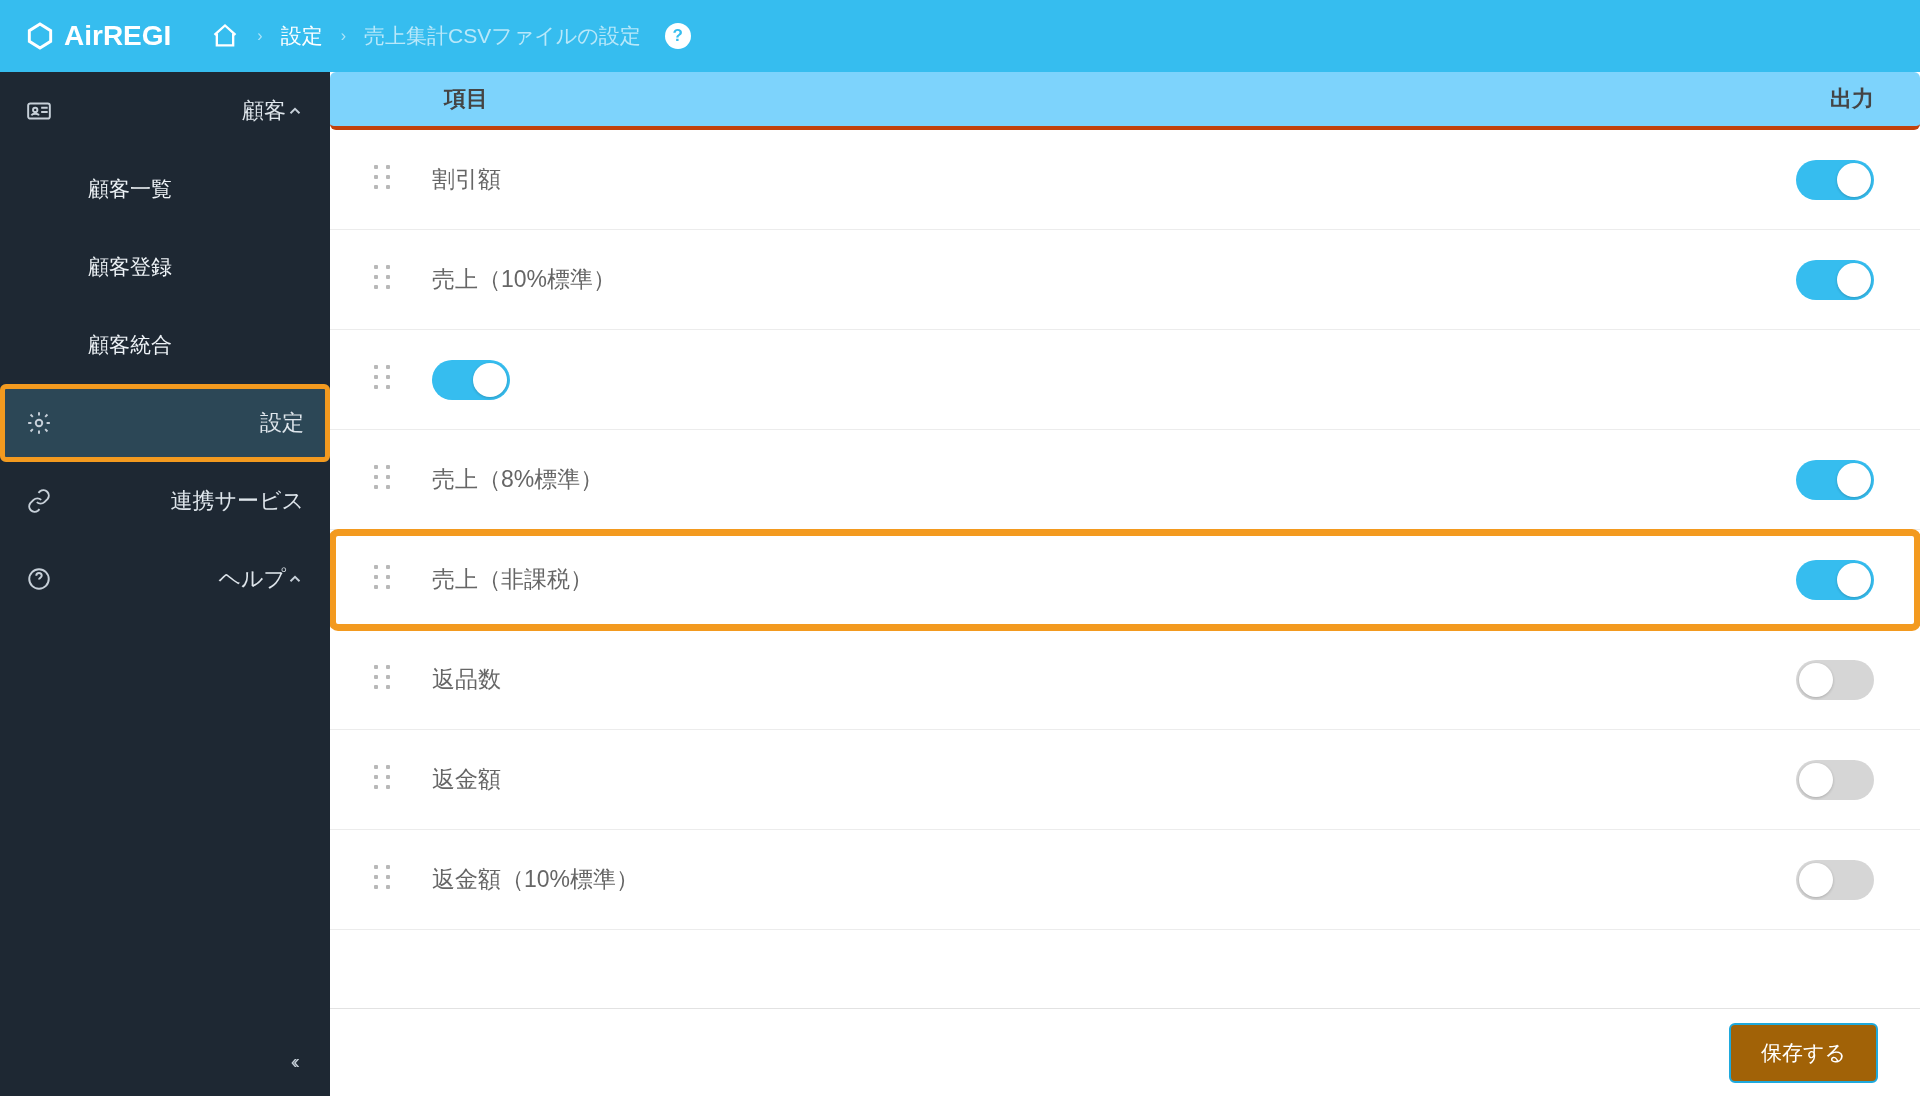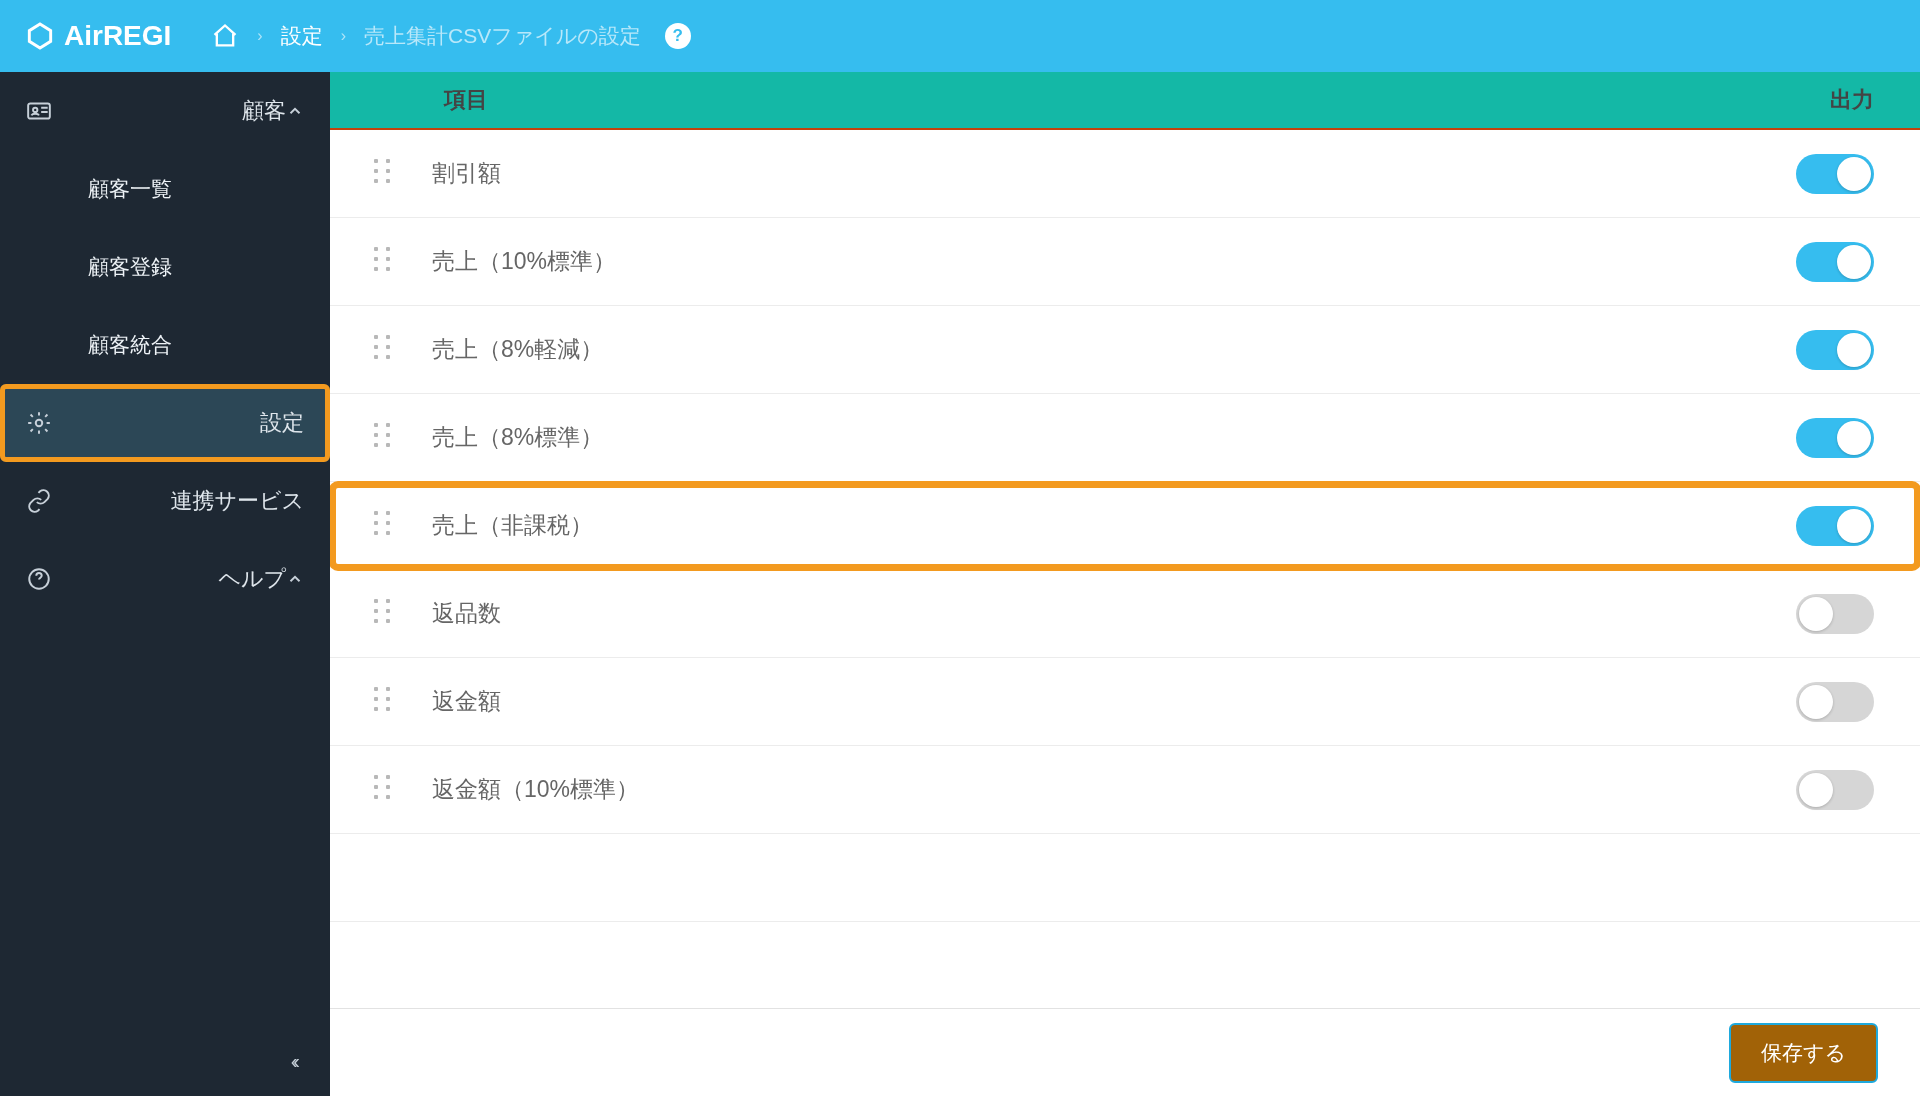--- a/index.html
+++ b/index.html
@@ -29,26 +29,26 @@
     .side-head .side-label { flex: 1; }
     .side-chevron { width: 18px; height: 18px; color: #c7d0d9; }
     .side-sub { display: flex; align-items: center; height: 78px; padding-left: 88px; font-size: 21px; color: #eef3f7; cursor: pointer; }
     .side-item-settings { background: #2c4756; }
     .side-item-settings.highlight-box { outline: 5px solid #f39a1f; outline-offset: -5px; border-radius: 6px; }
     .side-collapse { margin-top: auto; height: 70px; display: flex; align-items: center; justify-content: flex-end; padding-right: 34px; }
     .side-collapse .chevrons { color: #c7d0d9; font-size: 20px; letter-spacing: -4px; }
     
     
     .main { flex: 1; display: flex; flex-direction: column; background: #fff; min-width: 0; }
-    .table-head { display: flex; align-items: center; height: 58px; background: #14b8a6; border-bottom: 2px solid #c2410c; padding: 0 46px 0 72px; }
+    .table-head { display: flex; align-items: center; height: 58px; background: #7dd3fc; border-bottom: 4px solid #c2410c; padding: 0 46px 0 72px; border-radius: 6px; }
     .th-item { font-size: 22px; font-weight: 600; color: #444; margin-left: 42px; }
     .th-out { margin-left: auto; font-size: 22px; font-weight: 600; color: #444; }
     
     .rows { flex: 1; overflow-y: auto; }
-    .row { display: flex; align-items: center; height: 88px; border-bottom: 1px solid #ececec; padding: 0 46px 0 44px; }
+    .row { display: flex; align-items: center; height: 100px; border-bottom: 1px solid #ececec; padding: 0 46px 0 44px; }
     .row.highlighted { outline: 7px solid #f39a1f; outline-offset: -6px; border-radius: 8px; position: relative; z-index: 1; }
     .drag { width: 20px; height: 30px; margin-right: 38px; display: grid; grid-template-columns: repeat(2, 4px); grid-template-rows: repeat(3, 4px); gap: 6px 8px; flex-shrink: 0; }
     .drag span { background: #b8b8b8; border-radius: 1px; }
     .row-label { font-size: 23px; color: #666; flex: 1; }
     
     
     .toggle { width: 78px; height: 40px; border-radius: 20px; position: relative; cursor: pointer; }
     .toggle.on { background: #36bdef; }
     .toggle.off { background: #d6d6d6; }
     .toggle .knob { position: absolute; width: 34px; height: 34px; background: #fff; border-radius: 50%; top: 3px; box-shadow: 0 1px 3px rgba(0,0,0,0.2); }
@@ -170,21 +170,20 @@
           </div>
           <div class="row">
             <div class="drag">
               <span></span>
               <span></span>
               <span></span>
               <span></span>
               <span></span>
               <span></span>
             </div>
-            <div class="row-label">売上（8%軽減）</div>
             <div class="toggle on">
               <div class="knob"></div>
             </div>
           </div>
           <div class="row">
             <div class="drag">
               <span></span>
               <span></span>
               <span></span>
               <span></span>

